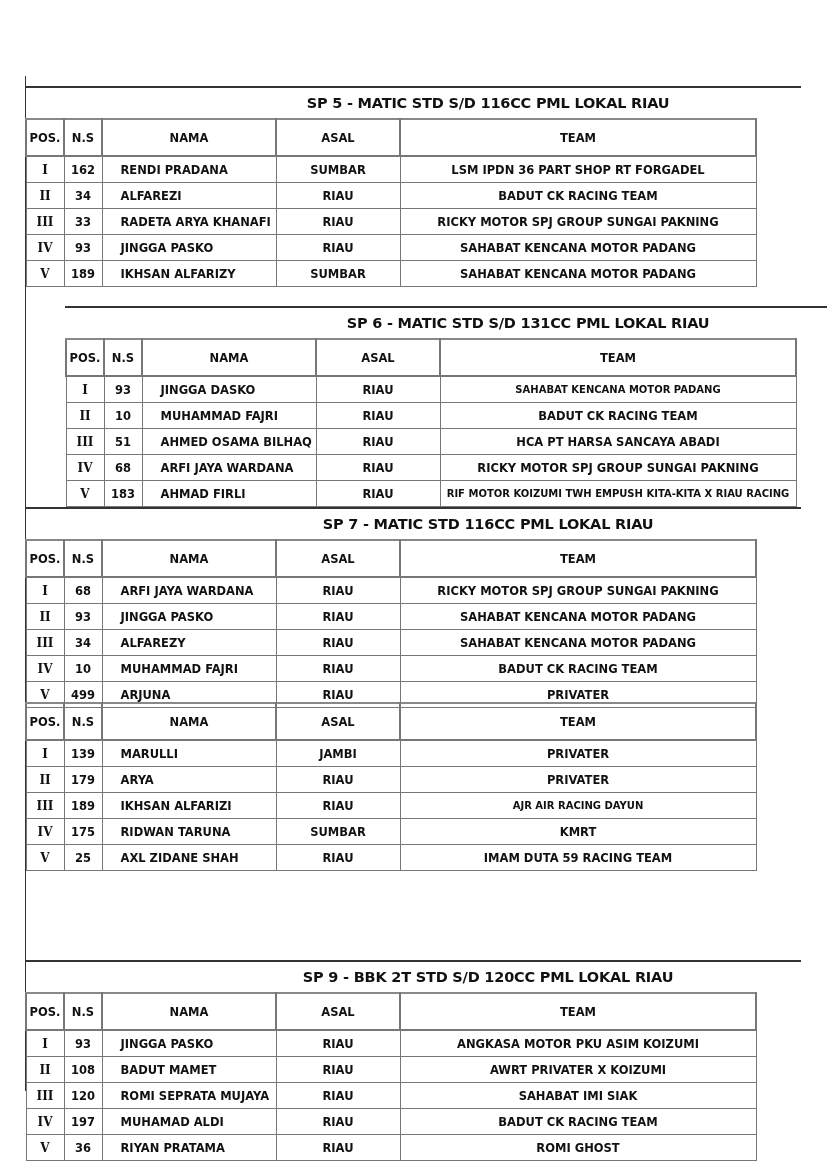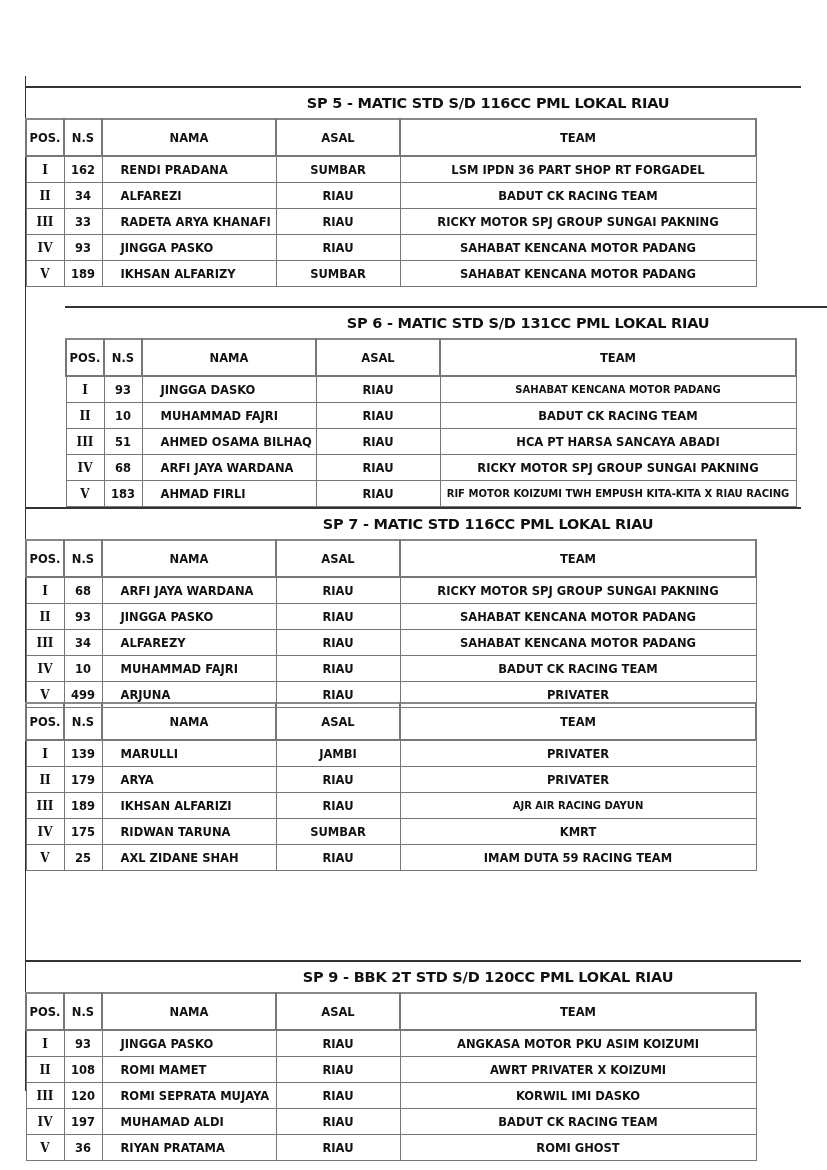--- a/index.html
+++ b/index.html
@@ -286,30 +286,30 @@
           <tr>
             <td class="pos">I</td>
             <td class="ns">93</td>
             <td class="nama">JINGGA PASKO</td>
             <td class="asal">RIAU</td>
             <td class="team">ANGKASA MOTOR PKU ASIM KOIZUMI</td>
           </tr>
           <tr>
             <td class="pos">II</td>
             <td class="ns">108</td>
-            <td class="nama">ROMI MAMET</td>
+            <td class="nama">BADUT MAMET</td>
             <td class="asal">RIAU</td>
             <td class="team">AWRT PRIVATER X KOIZUMI</td>
           </tr>
           <tr>
             <td class="pos">III</td>
             <td class="ns">120</td>
             <td class="nama">ROMI SEPRATA MUJAYA</td>
             <td class="asal">RIAU</td>
-            <td class="team">KORWIL IMI DASKO</td>
+            <td class="team">SAHABAT IMI SIAK</td>
           </tr>
           <tr>
             <td class="pos">IV</td>
             <td class="ns">197</td>
             <td class="nama">MUHAMAD ALDI</td>
             <td class="asal">RIAU</td>
             <td class="team">BADUT CK RACING TEAM</td>
           </tr>
           <tr>
             <td class="pos">V</td>

